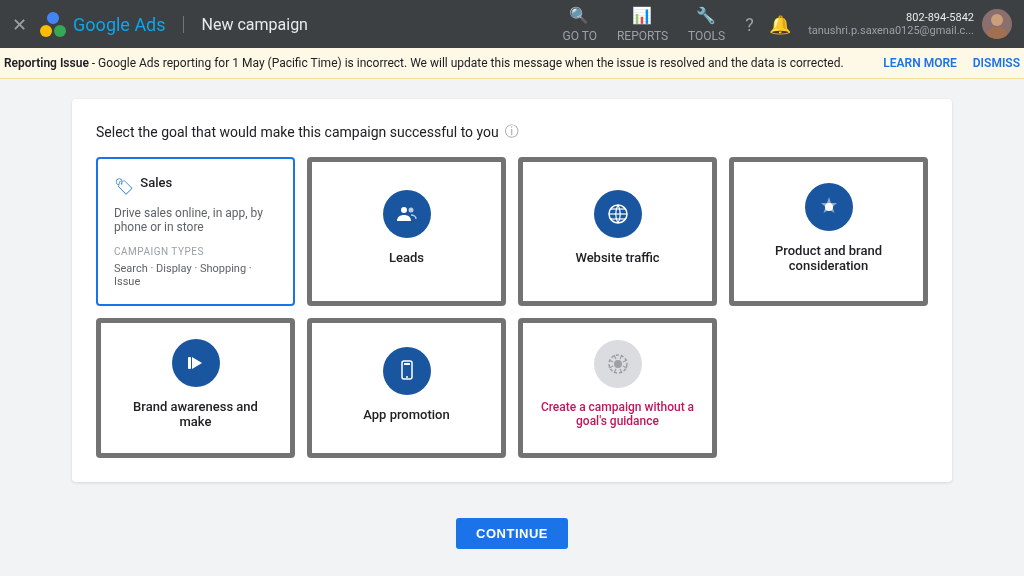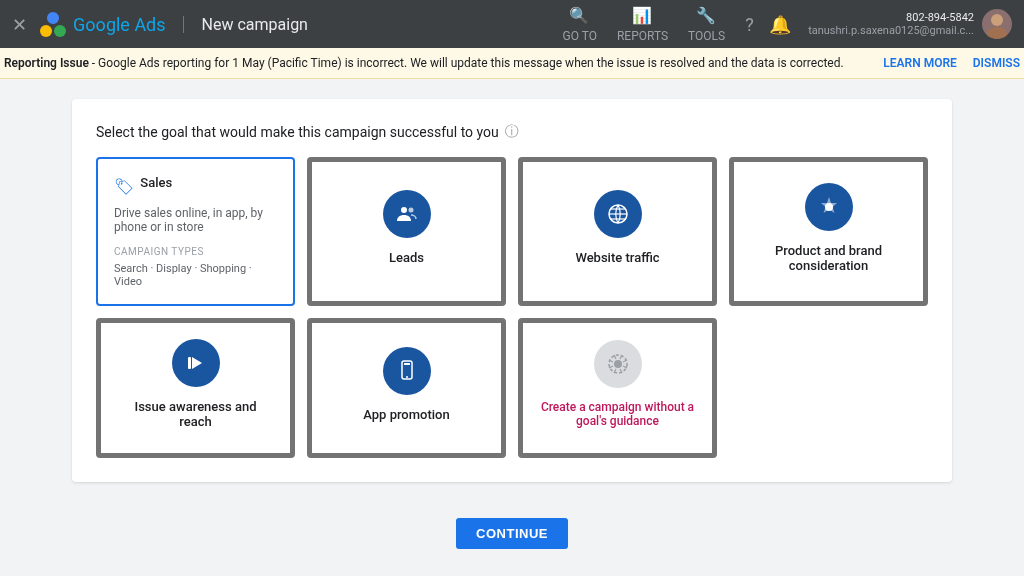--- a/index.html
+++ b/index.html
@@ -325,21 +325,21 @@
     </div>
     <div class="goals-grid">
 
       <div class="goal-card selected">
         <div class="sales-header">
           <span class="sales-tag-icon">🏷</span>
           <span class="goal-title">Sales</span>
         </div>
         <div class="goal-desc">Drive sales online, in app, by phone or in store</div>
         <div class="goal-types-label">CAMPAIGN TYPES</div>
-        <div class="goal-types-val">Search · Display · Shopping · Video</div>
+        <div class="goal-types-val">Search · Display · Shopping · Issue</div>
       </div>
 
       <div class="goal-card center">
         <div class="goal-icon-circle">
           <svg width="24" height="24" viewBox="0 0 24 24" fill="none">
             <circle cx="9" cy="8" r="3" fill="white"></circle>
             <circle cx="16" cy="8" r="2.5" fill="white" opacity="0.7"></circle>
             <path d="M2 19c0-4 3-6 7-6s7 2 7 6" fill="white"></path>
             <path d="M16 13c2.5 0 5 1.5 5 4" stroke="white" stroke-width="1.5" fill="none" opacity="0.7"></path>
           </svg>
@@ -371,21 +371,21 @@
         <div class="goal-title">Product and brand consideration</div>
       </div>
 
       <div class="goal-card center">
         <div class="goal-icon-circle">
           <svg width="24" height="24" viewBox="0 0 24 24" fill="none">
             <polygon points="8,6 18,12 8,18" fill="white"></polygon>
             <rect x="4" y="6" width="3" height="12" rx="1" fill="white"></rect>
           </svg>
         </div>
-        <div class="goal-title">Issue awareness and reach</div>
+        <div class="goal-title">Brand awareness and make</div>
       </div>
 
       <div class="goal-card center">
         <div class="goal-icon-circle">
           <svg width="24" height="24" viewBox="0 0 24 24" fill="none">
             <rect x="7" y="2" width="10" height="18" rx="2" stroke="white" stroke-width="1.5" fill="none"></rect>
             <rect x="9" y="4" width="6" height="2" rx="0.5" fill="white"></rect>
             <circle cx="12" cy="18" r="1" fill="white"></circle>
           </svg>
         </div>

